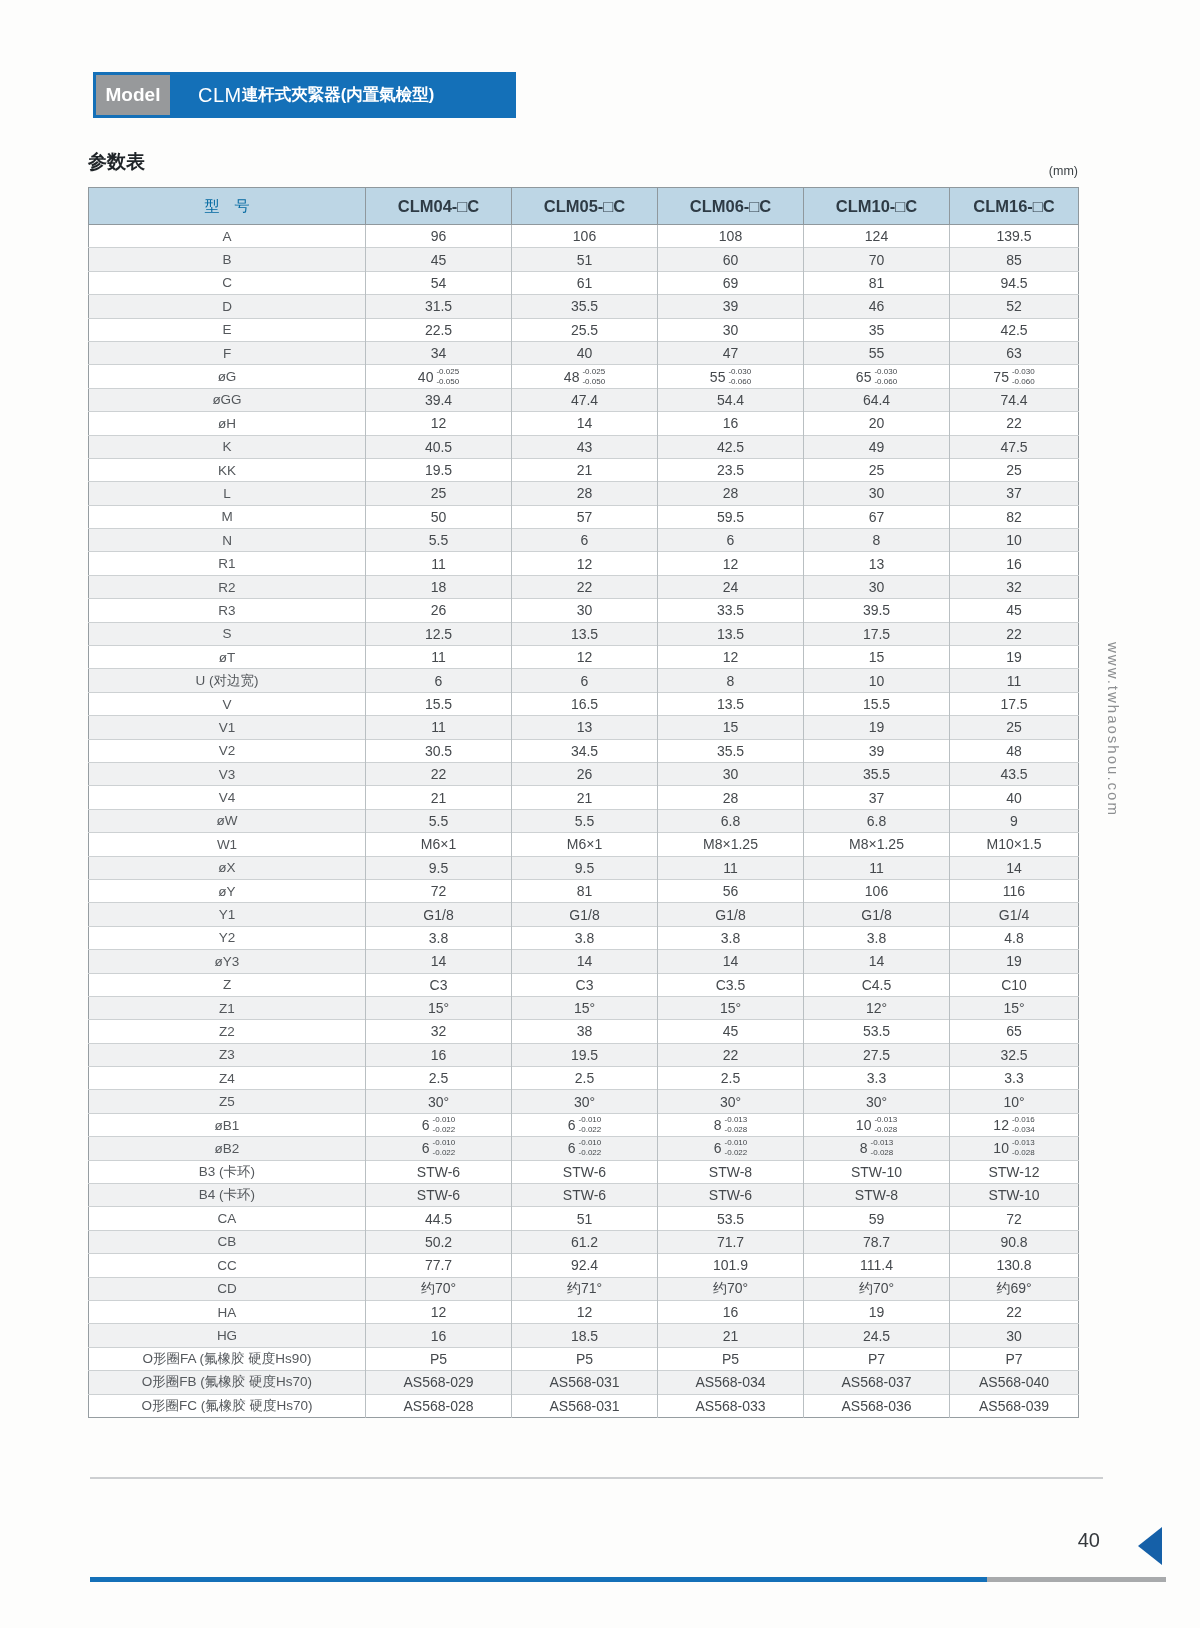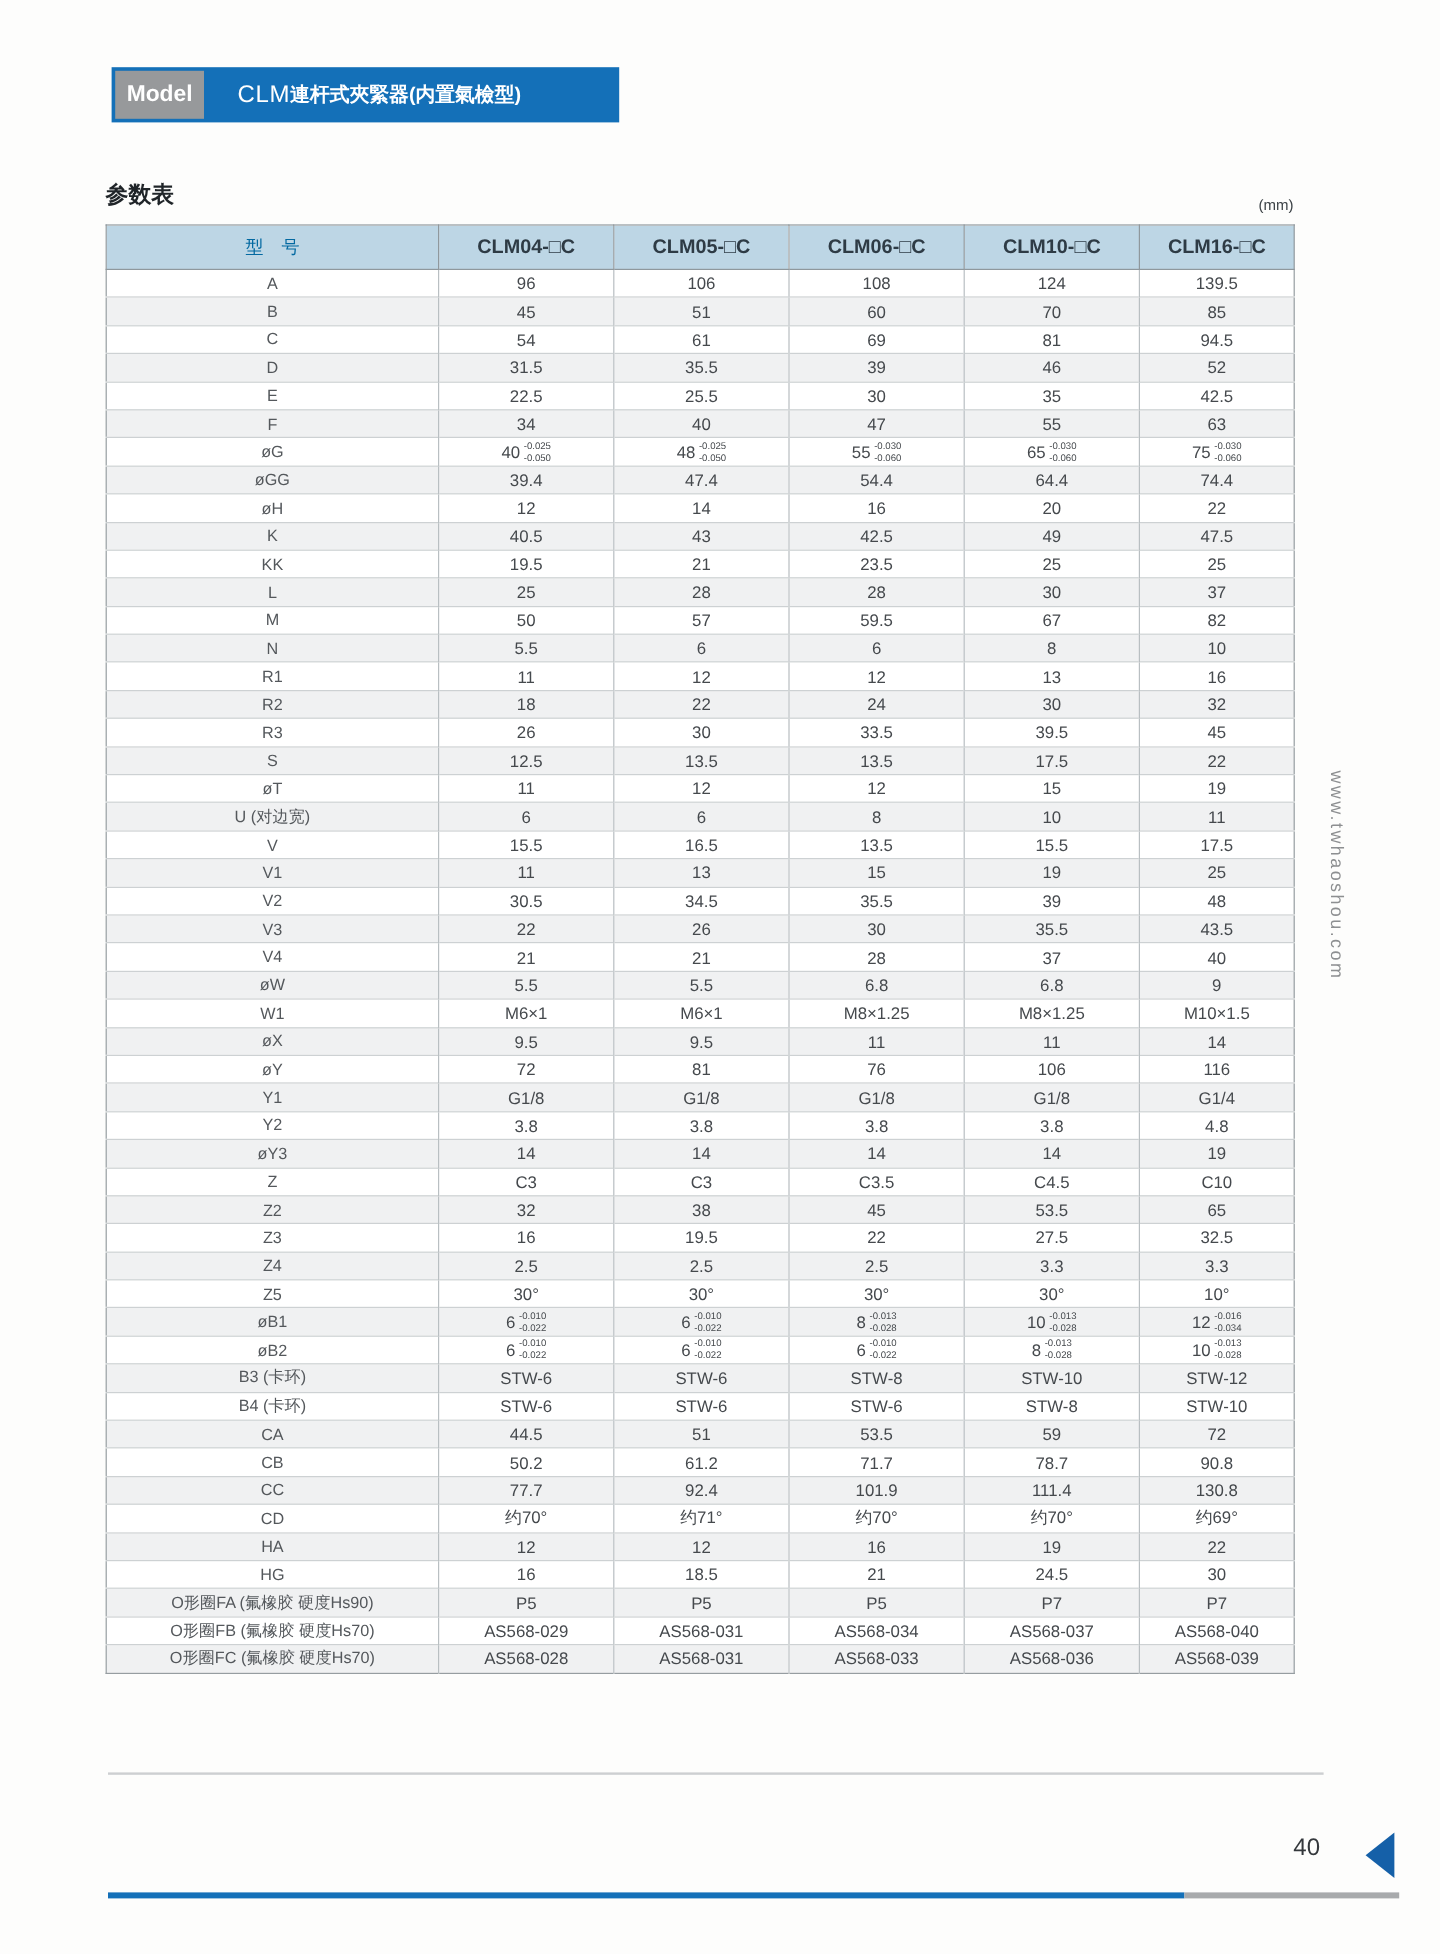--- a/index.html
+++ b/index.html
@@ -5,21 +5,21 @@
   html,body{margin:0;padding:0;}
   body{
     width:1200px;height:1628px;position:relative;background:#fdfdfc;
     font-family:"Liberation Sans","DejaVu Sans",sans-serif;
     -webkit-font-smoothing:antialiased;
   }
   .page{position:absolute;inset:0;overflow:hidden;}
 
   
   .banner{
-    position:absolute;left:93px;top:56px;width:423px;height:46px;
+    position:absolute;left:93px;top:72px;width:423px;height:46px;
     background:#1470b8;display:flex;align-items:center;box-sizing:border-box;padding:3px;
   }
   .model-box{
     width:74px;height:40px;line-height:40px;text-align:center;
     background:#97999b;color:#ffffff;font-weight:bold;font-size:19px;flex:0 0 auto;
   }
   .banner-series{color:#ffffff;font-weight:normal;font-size:20px;margin-left:28px;letter-spacing:.5px;}
   .banner-desc{color:#ffffff;font-weight:bold;font-size:16.5px;margin-left:0;}
 
   
@@ -358,21 +358,21 @@
           <td>9.5</td>
           <td>9.5</td>
           <td>11</td>
           <td>11</td>
           <td>14</td>
         </tr>
         <tr>
           <td>øY</td>
           <td>72</td>
           <td>81</td>
-          <td>76</td>
+          <td>56</td>
           <td>106</td>
           <td>116</td>
         </tr>
         <tr>
           <td>Y1</td>
           <td>G1/8</td>
           <td>G1/8</td>
           <td>G1/8</td>
           <td>G1/8</td>
           <td>G1/4</td>
@@ -395,20 +395,28 @@
         </tr>
         <tr>
           <td>Z</td>
           <td>C3</td>
           <td>C3</td>
           <td>C3.5</td>
           <td>C4.5</td>
           <td>C10</td>
         </tr>
         <tr>
+          <td>Z1</td>
+          <td>15°</td>
+          <td>15°</td>
+          <td>15°</td>
+          <td>12°</td>
+          <td>15°</td>
+        </tr>
+        <tr>
           <td>Z2</td>
           <td>32</td>
           <td>38</td>
           <td>45</td>
           <td>53.5</td>
           <td>65</td>
         </tr>
         <tr>
           <td>Z3</td>
           <td>16</td>

